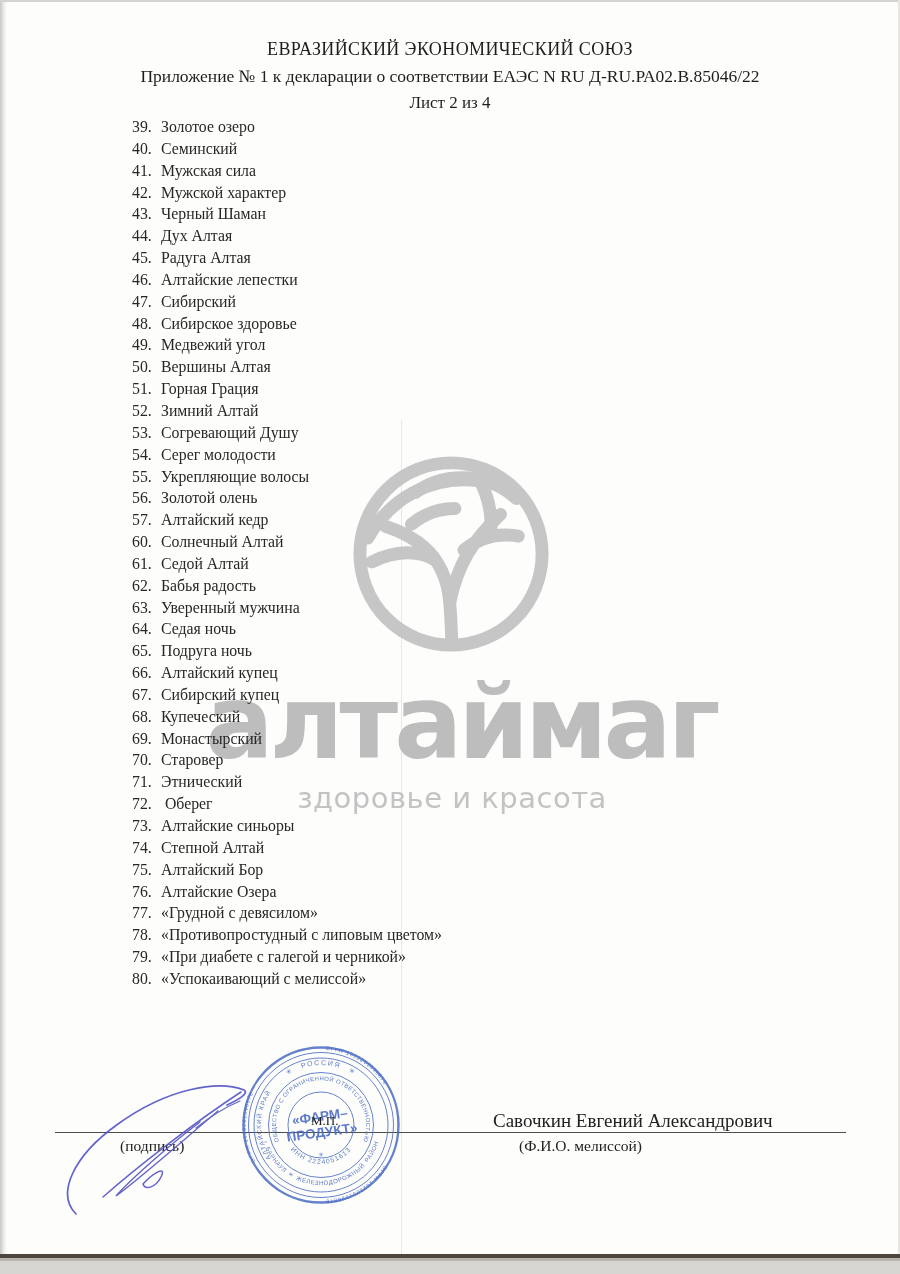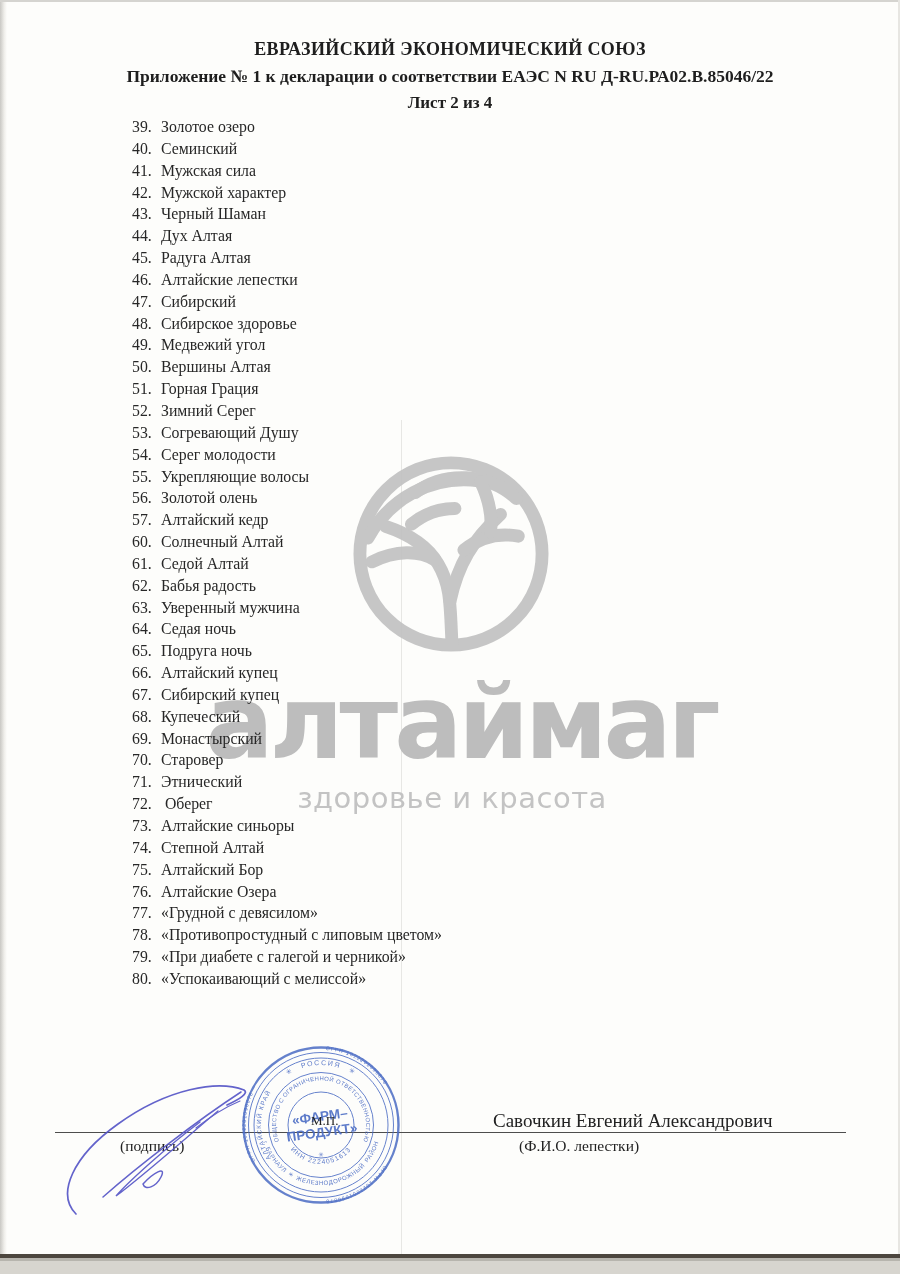--- a/index.html
+++ b/index.html
@@ -6,21 +6,21 @@
   body{width:900px;height:1274px;overflow:hidden;background:#d7d5cf;font-family:"Liberation Serif",serif;}
   .page{position:absolute;left:0;top:0;width:900px;height:1256px;background:#fdfdfb;}
   .left-edge{position:absolute;left:0;top:0;width:7px;height:1256px;
     background:linear-gradient(90deg,#c9c8c4,#efeeea 60%,rgba(255,255,255,0));}
   .top-edge{position:absolute;left:0;top:0;width:900px;height:2px;background:#d5d4d0;}
   .right-edge{position:absolute;right:0;top:0;width:2px;height:1256px;background:#e7e6e2;}
   .bottom-strip{position:absolute;left:0;top:1254px;width:900px;height:20px;
     background:linear-gradient(180deg,#4c463e 0 4px,#b7b5ae 4px 7px,#d7d5cf 7px);}
   .fold-line{position:absolute;left:401px;top:420px;width:1px;height:834px;background:rgba(120,118,112,0.16);}
 
-  .hdr{position:absolute;left:0;width:900px;text-align:center;font-weight:bold;color:#1e1e1e;white-space:nowrap;}
+  .hdr{position:absolute;left:0;width:900px;text-align:center;font-weight:normal;color:#1e1e1e;white-space:nowrap;}
   .hdr1{top:39px;font-size:18px;letter-spacing:.4px;}
   .hdr2{top:66px;font-size:17.5px;}
   .hdr3{top:93px;font-size:17px;}
 
   .list{position:absolute;left:88px;top:116px;z-index:3;color:#272727;font-size:15.8px;margin-left:44px;}
   .row{line-height:21.85px;white-space:nowrap;}
   .num{display:inline-block;width:29px;}
 
   .watermark{position:absolute;z-index:1;color:#bdbdbd;}
   .wm-logo{position:absolute;left:352px;top:455px;}
@@ -77,21 +77,21 @@
       <div class="row"><span class="num">42.</span><span>Мужской характер</span></div>
       <div class="row"><span class="num">43.</span><span>Черный Шаман</span></div>
       <div class="row"><span class="num">44.</span><span>Дух Алтая</span></div>
       <div class="row"><span class="num">45.</span><span>Радуга Алтая</span></div>
       <div class="row"><span class="num">46.</span><span>Алтайские лепестки</span></div>
       <div class="row"><span class="num">47.</span><span>Сибирский</span></div>
       <div class="row"><span class="num">48.</span><span>Сибирское здоровье</span></div>
       <div class="row"><span class="num">49.</span><span>Медвежий угол</span></div>
       <div class="row"><span class="num">50.</span><span>Вершины Алтая</span></div>
       <div class="row"><span class="num">51.</span><span>Горная Грация</span></div>
-      <div class="row"><span class="num">52.</span><span>Зимний Серег</span></div>
+      <div class="row"><span class="num">52.</span><span>Зимний Алтай</span></div>
       <div class="row"><span class="num">53.</span><span>Согревающий Душу</span></div>
       <div class="row"><span class="num">54.</span><span>Серег молодости</span></div>
       <div class="row"><span class="num">55.</span><span>Укрепляющие волосы</span></div>
       <div class="row"><span class="num">56.</span><span>Золотой олень</span></div>
       <div class="row"><span class="num">57.</span><span>Алтайский кедр</span></div>
       <div class="row"><span class="num">60.</span><span>Солнечный Алтай</span></div>
       <div class="row"><span class="num">61.</span><span>Седой Алтай</span></div>
       <div class="row"><span class="num">62.</span><span>Бабья радость</span></div>
       <div class="row"><span class="num">63.</span><span>Уверенный мужчина</span></div>
       <div class="row"><span class="num">64.</span><span>Седая ночь</span></div>
@@ -109,21 +109,21 @@
       <div class="row"><span class="num">76.</span><span>Алтайские Озера</span></div>
       <div class="row"><span class="num">77.</span><span>«Грудной с девясилом»</span></div>
       <div class="row"><span class="num">78.</span><span>«Противопростудный с липовым цветом»</span></div>
       <div class="row"><span class="num">79.</span><span>«При диабете с галегой и черникой»</span></div>
       <div class="row"><span class="num">80.</span><span>«Успокаивающий с мелиссой»</span></div>
     </div>
 
   <div class="sig-line"></div>
   <div class="cap cap-podpis">(подпись)</div>
   <div class="cap applicant">Савочкин Евгений Александрович</div>
-  <div class="cap cap-fio">(Ф.И.О. лепестки)</div>
+  <div class="cap cap-fio">(Ф.И.О. мелиссой)</div>
   <div class="cap mp">М.П.</div>
 
   <svg class="stamp" width="170" height="170" viewBox="0 0 170 170">
     <defs>
       <path id="rp-outer" d="M85,10 A75,75 0 1 1 84.9,10"></path>
       <path id="rp-top60" d="M42.6,42.6 A60,60 0 0 1 127.4,42.6"></path>
       <path id="rp-left60" d="M42.6,127.4 A60,60 0 0 1 42.6,42.6"></path>
       <path id="rp-bot60" d="M25,85 A60,60 0 0 0 145,85"></path>
       <path id="rp-org45" d="M53,117 A45,45 0 1 1 117,117"></path>
       <path id="rp-inn39" d="M46,85 A39,39 0 0 0 124,85"></path>

